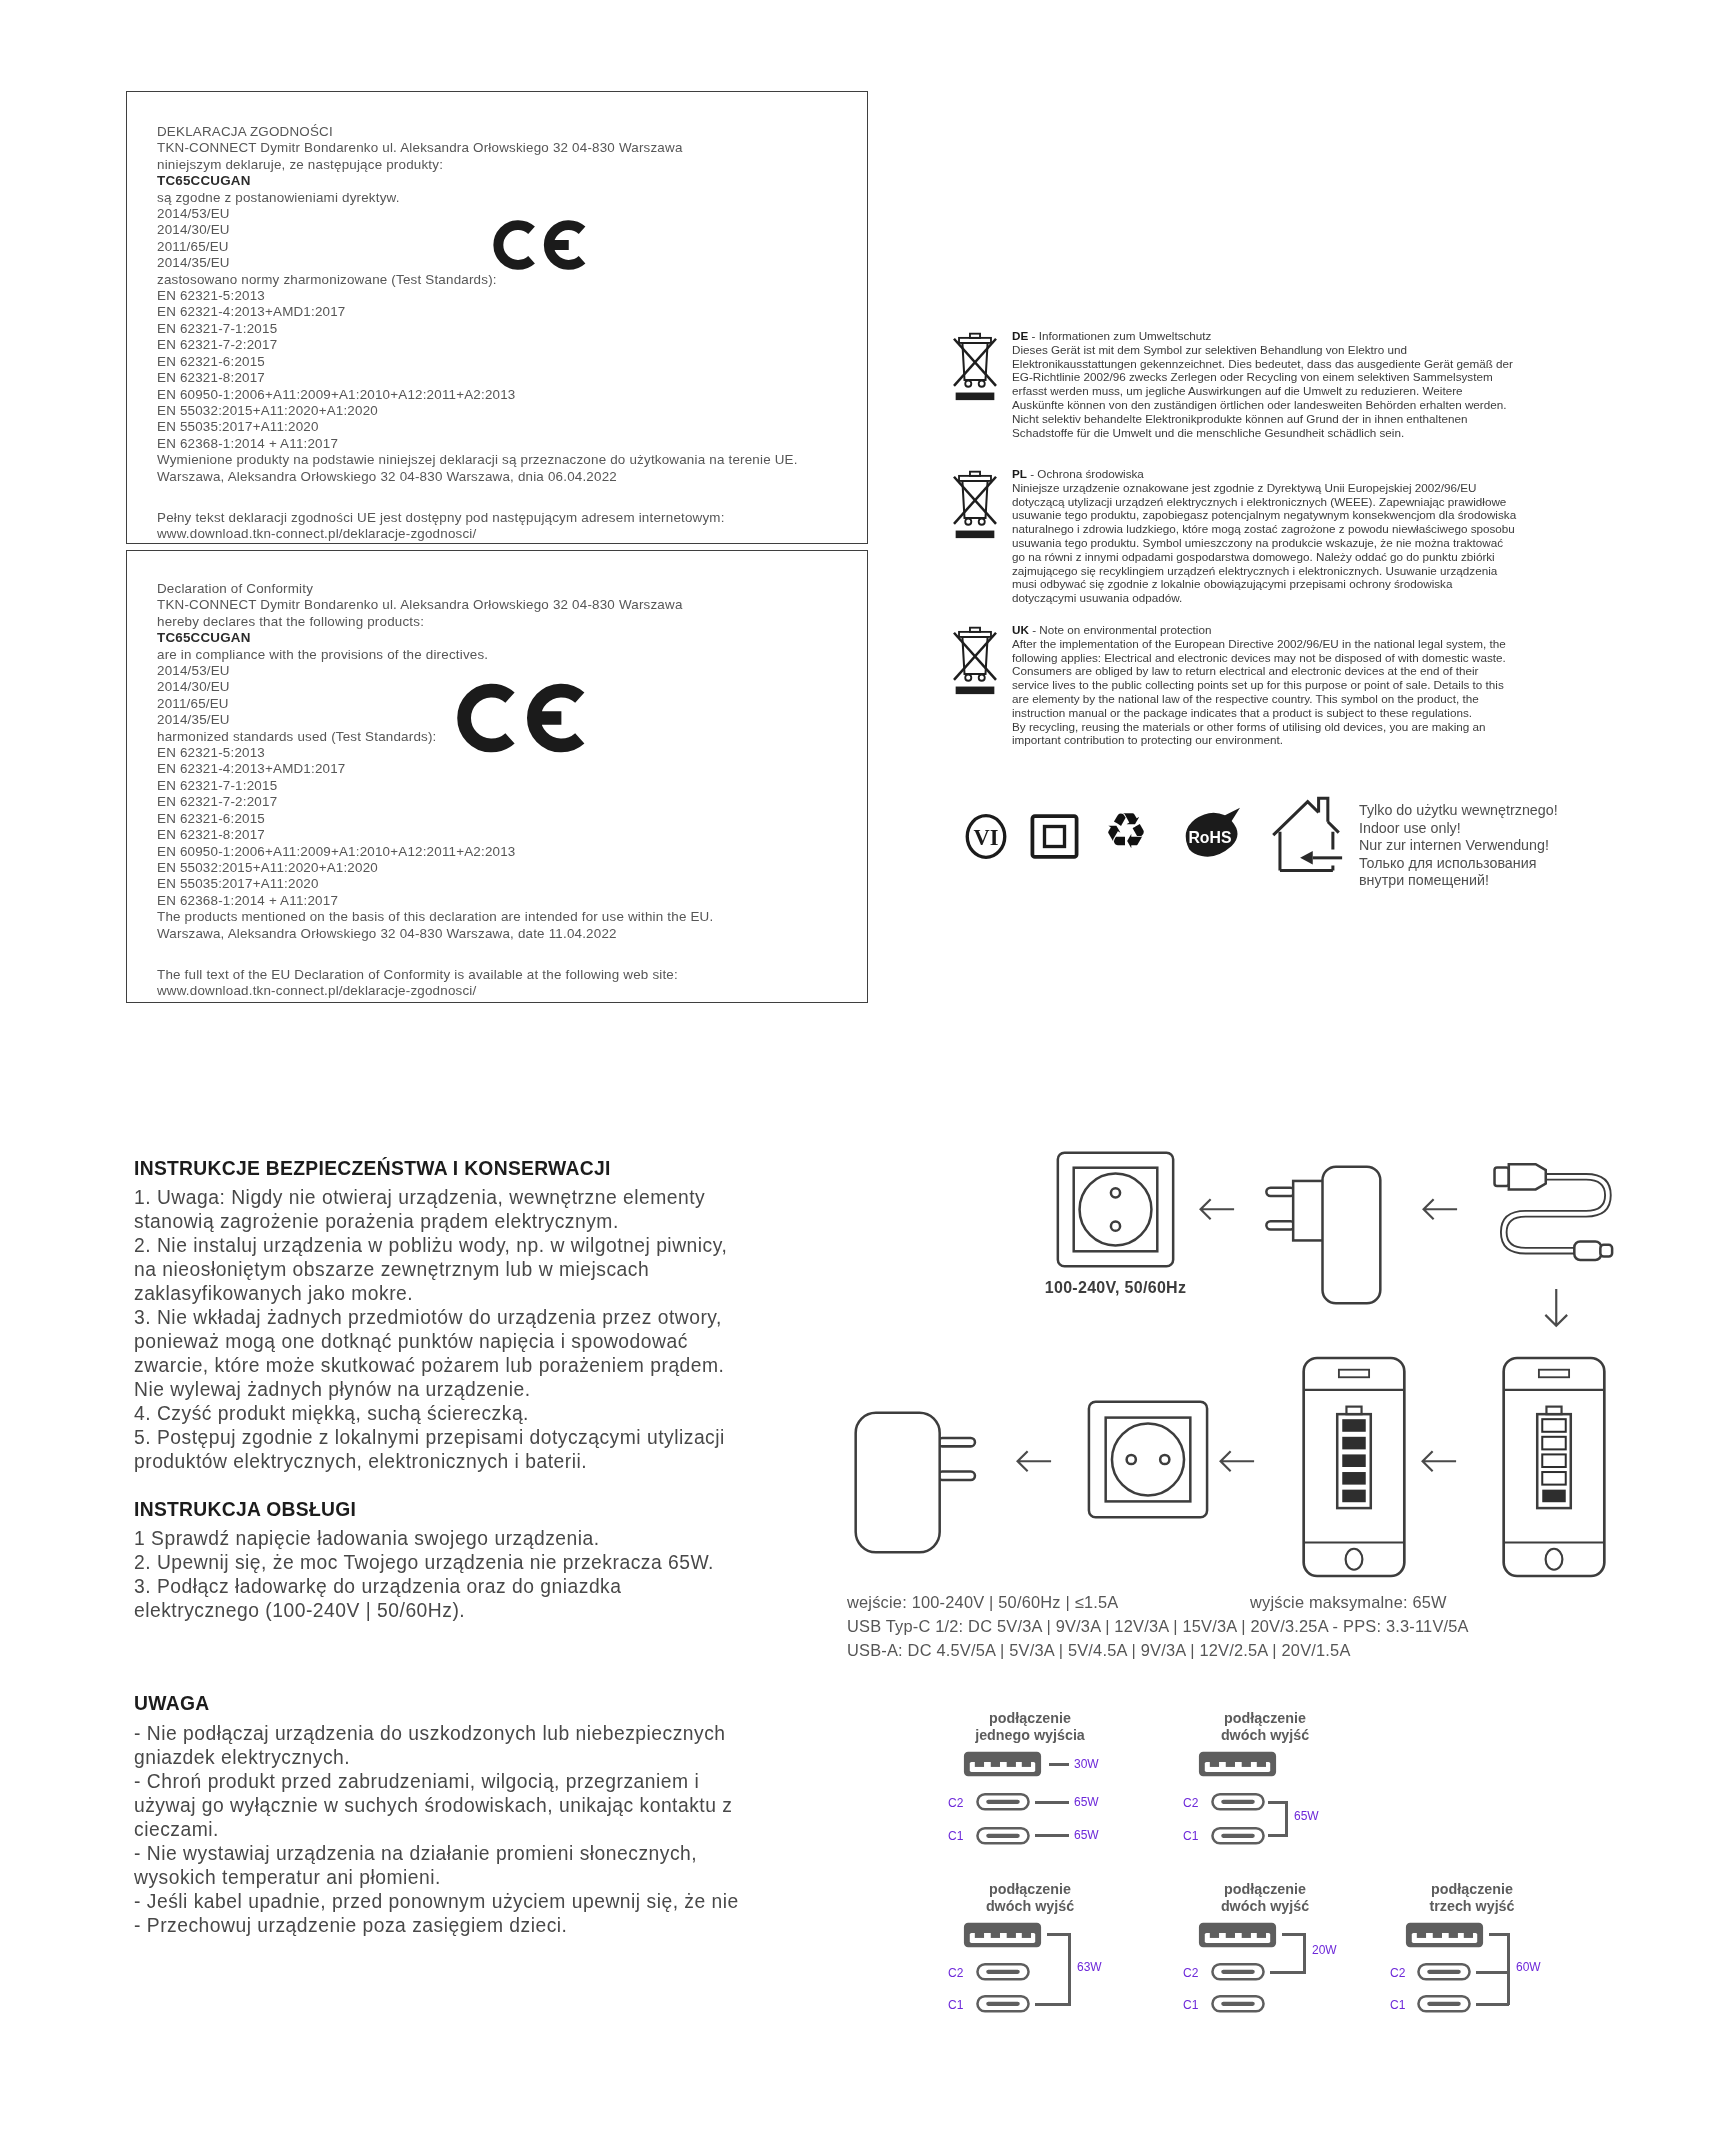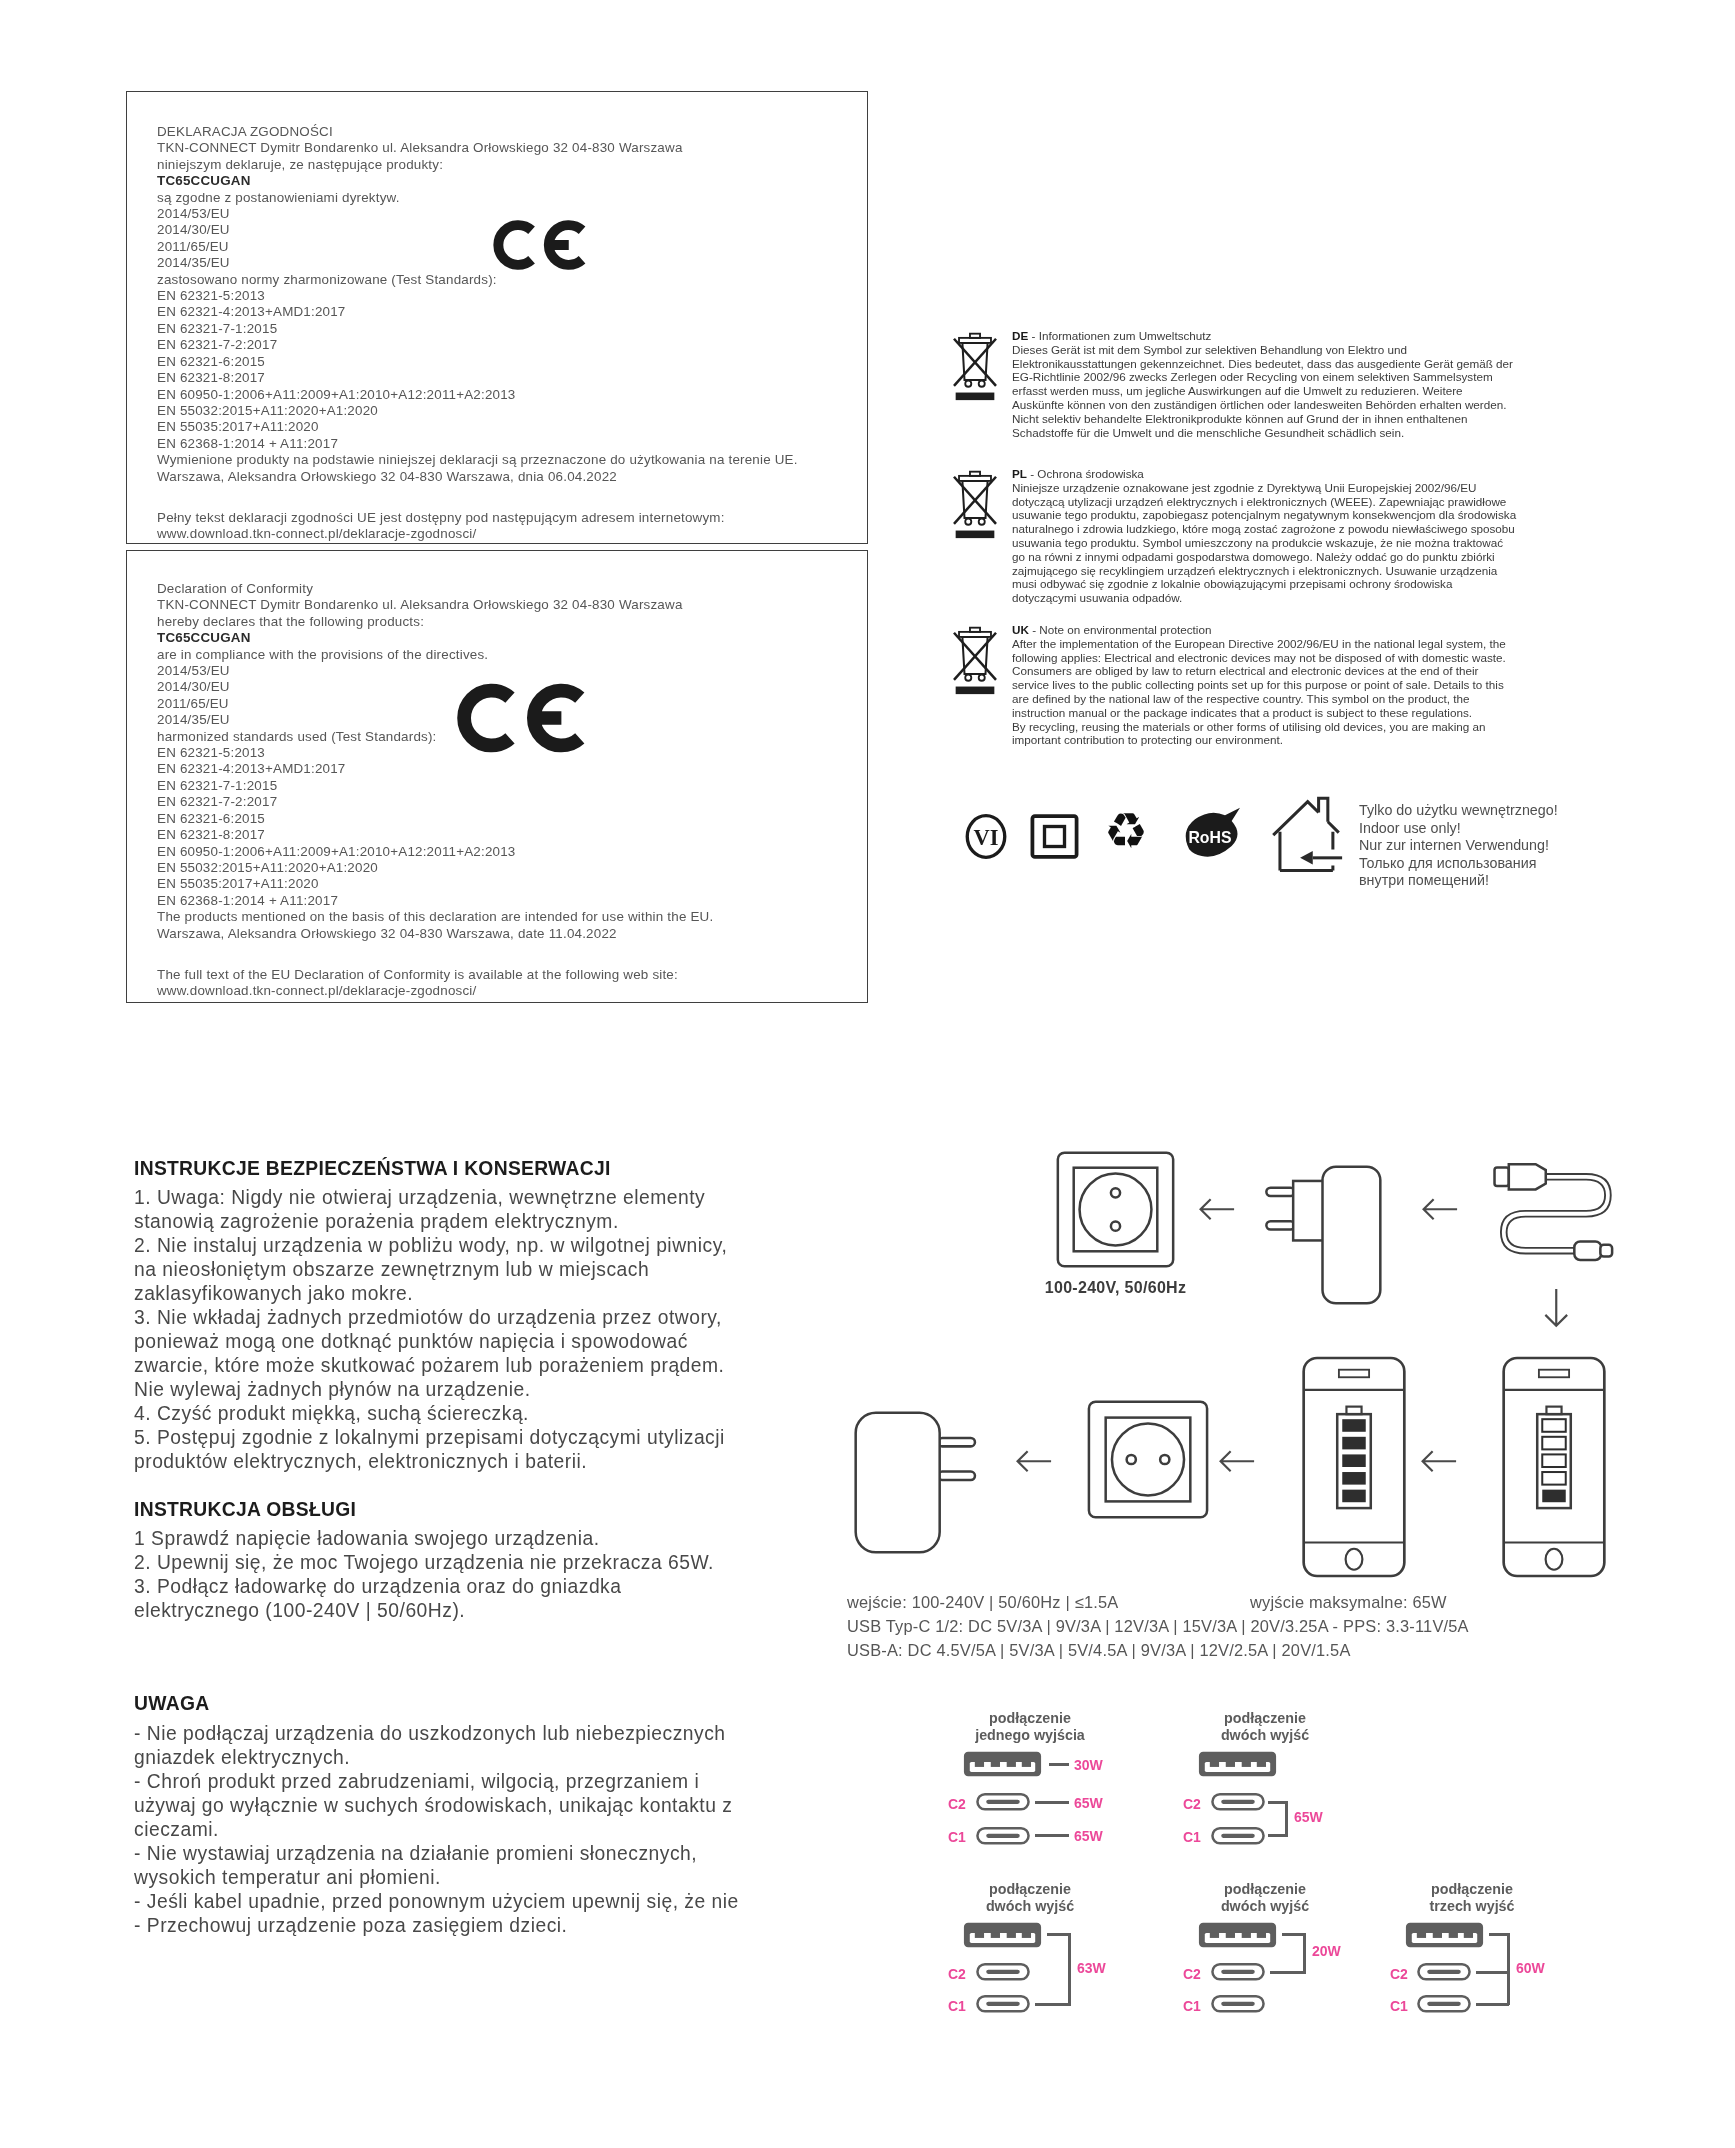--- a/index.html
+++ b/index.html
@@ -11,21 +11,21 @@
   .dec-product{font-weight:bold;color:#2c2c2c}
   .dec-footer{margin-top:25px}
   .env{font-size:11.7px;line-height:13.8px;color:#3c3c3c;width:587px}
   .env-code{font-weight:bold;color:#191919}
   .note{font-size:14.3px;line-height:17.6px;color:#4f4f4f}
   .h1{font-size:19.3px;font-weight:bold;color:#1c1c1c;letter-spacing:0.3px}
   .bodytxt{font-size:19.3px;line-height:24px;color:#484848;letter-spacing:0.5px;width:755px}
   .vlabel{font-size:16px;font-weight:bold;color:#3c3c3c;letter-spacing:0.3px;text-align:center;width:185px}
   .spec{font-size:16.4px;color:#565656;letter-spacing:0.2px;white-space:nowrap}
   .ctitle{font-size:14.3px;font-weight:bold;color:#5c5c5c;text-align:center;line-height:17px;width:168px}
-  .clabel{font-size:14px;font-weight:bold;color:#ec4899}
+  .clabel{font-size:12px;font-weight:normal;color:#6d28d9}
   .dash{height:2.5px;background:#5e5e5e}
   .vline{width:2.5px;background:#5e5e5e}
   .recycle{font-family:"DejaVu Sans",sans-serif;font-size:49px;line-height:1;color:#111}
 </style>
 </head>
 <body>
 
 <div id="page">
 
   <div class="abs box" style="left:126px;top:91px;width:742px;height:453px">
@@ -164,21 +164,21 @@
     <line x1="51" y1="8" x2="1" y2="64" stroke-width="3"></line>
     <rect x="3" y="72" width="46" height="9" fill="#1e1e1e" stroke="none"></rect>
   </svg>
   <div class="abs env" style="left:1012px;top:623px">
     <div><span class="env-code">UK</span> <span>- Note on environmental protection</span></div>
     <div>
         <div class="ln">After the implementation of the European Directive 2002/96/EU in the national legal system, the</div>
         <div class="ln">following applies: Electrical and electronic devices may not be disposed of with domestic waste.</div>
         <div class="ln">Consumers are obliged by law to return electrical and electronic devices at the end of their</div>
         <div class="ln">service lives to the public collecting points set up for this purpose or point of sale. Details to this</div>
-        <div class="ln">are defined by the national law of the respective country. This symbol on the product, the</div>
+        <div class="ln">are elementy by the national law of the respective country. This symbol on the product, the</div>
         <div class="ln">instruction manual or the package indicates that a product is subject to these regulations.</div>
         <div class="ln">By recycling, reusing the materials or other forms of utilising old devices, you are making an</div>
         <div class="ln">important contribution to protecting our environment.</div>
       </div>
   </div>
 
   <svg class="abs" style="left:965px;top:814px" width="42" height="45" viewBox="0 0 50 54">
     <ellipse cx="25" cy="27" rx="22.5" ry="25" fill="none" stroke="#1b1b1b" stroke-width="4"></ellipse>
     <text x="25" y="37" text-anchor="middle" font-family="Liberation Serif, serif" font-size="27" font-weight="bold" fill="#1b1b1b">VI</text>
   </svg>

